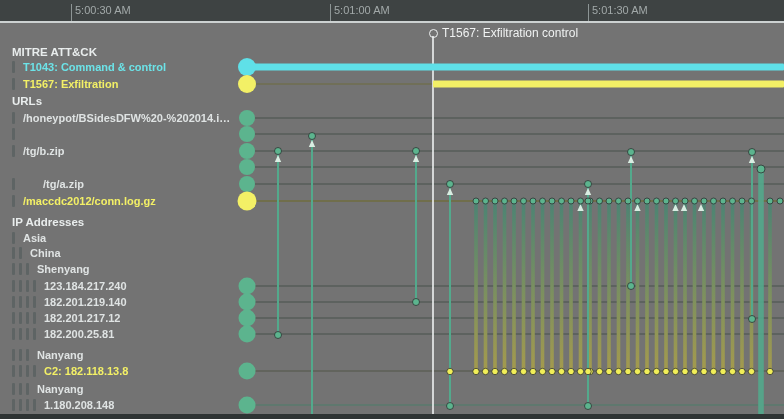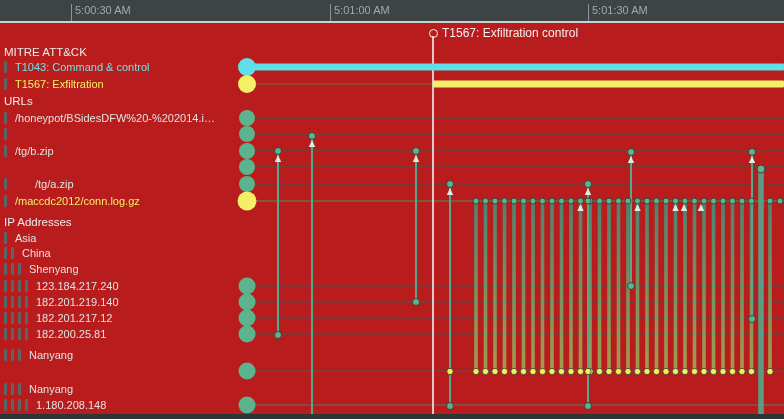--- a/index.html
+++ b/index.html
@@ -1,26 +1,26 @@
 <!DOCTYPE html>
 <html><head>
 <meta charset="utf-8">
 <style>
   html,body{margin:0;padding:0;background:#383c3c;overflow:hidden;}
-  .stage{position:relative;width:784px;height:419px;background:#b91c1c;
+  .stage{position:relative;width:784px;height:419px;background:#737373;
          font-family:"Liberation Sans",sans-serif;}
   
   .axis{position:absolute;left:0;top:0;width:784px;height:21px;background:#3e4343;}
   .tick{position:absolute;top:4px;width:1px;height:17px;background:#8d9595;}
   .tick-label{position:absolute;top:4px;font-size:11px;color:#a2a9a9;white-space:nowrap;}
   .axis-underline{position:absolute;left:0;top:21px;width:784px;height:2px;background:#ccd1d1;}
   
   #chart{position:absolute;left:0;top:0;}
   
-  #sidebar{position:absolute;left:0;top:0;width:240px;height:319px;}
+  #sidebar{position:absolute;left:8px;top:0;width:240px;height:319px;font-weight:bold;}
   .srow{position:absolute;height:14px;line-height:14px;font-size:11px;white-space:nowrap;
         color:#dfe3e3;cursor:default;}
   .srow.header{color:#e9eded;font-size:11.5px;}
   .srow.cyan{color:#6ce3e8;}
   .srow.yellow{color:#f3f066;}
   .guide{position:absolute;top:1px;width:2.5px;height:12px;background:#5e6464;border-radius:1px;}
   .srow .lbl{position:absolute;top:0;}
   
   .annotation{position:absolute;display:flex;align-items:center;gap:4px;}
   .ann-dot{width:7px;height:7px;border:1.6px solid #eef1f1;border-radius:50%;
@@ -289,20 +289,27 @@
         <span class="guide" style="left: 18px;"></span>
         <span class="guide" style="left: 25px;"></span>
         <span class="lbl" style="left: 36px;">182.200.25.81</span>
       </div>
       <div class="srow" style="top: 348px; left: 0px; width: 240px;">
         <span class="guide" style="left: 4px;"></span>
         <span class="guide" style="left: 11px;"></span>
         <span class="guide" style="left: 18px;"></span>
         <span class="lbl" style="left: 29px;">Nanyang</span>
       </div>
+      <div class="srow yellow" style="top: 364px; left: 0px; width: 240px;">
+        <span class="guide" style="left: 4px;"></span>
+        <span class="guide" style="left: 11px;"></span>
+        <span class="guide" style="left: 18px;"></span>
+        <span class="guide" style="left: 25px;"></span>
+        <span class="lbl" style="left: 36px;">C2: 182.118.13.8</span>
+      </div>
       <div class="srow" style="top: 382px; left: 0px; width: 240px;">
         <span class="guide" style="left: 4px;"></span>
         <span class="guide" style="left: 11px;"></span>
         <span class="guide" style="left: 18px;"></span>
         <span class="lbl" style="left: 29px;">Nanyang</span>
       </div>
       <div class="srow" style="top: 398px; left: 0px; width: 240px;">
         <span class="guide" style="left: 4px;"></span>
         <span class="guide" style="left: 11px;"></span>
         <span class="guide" style="left: 18px;"></span>

